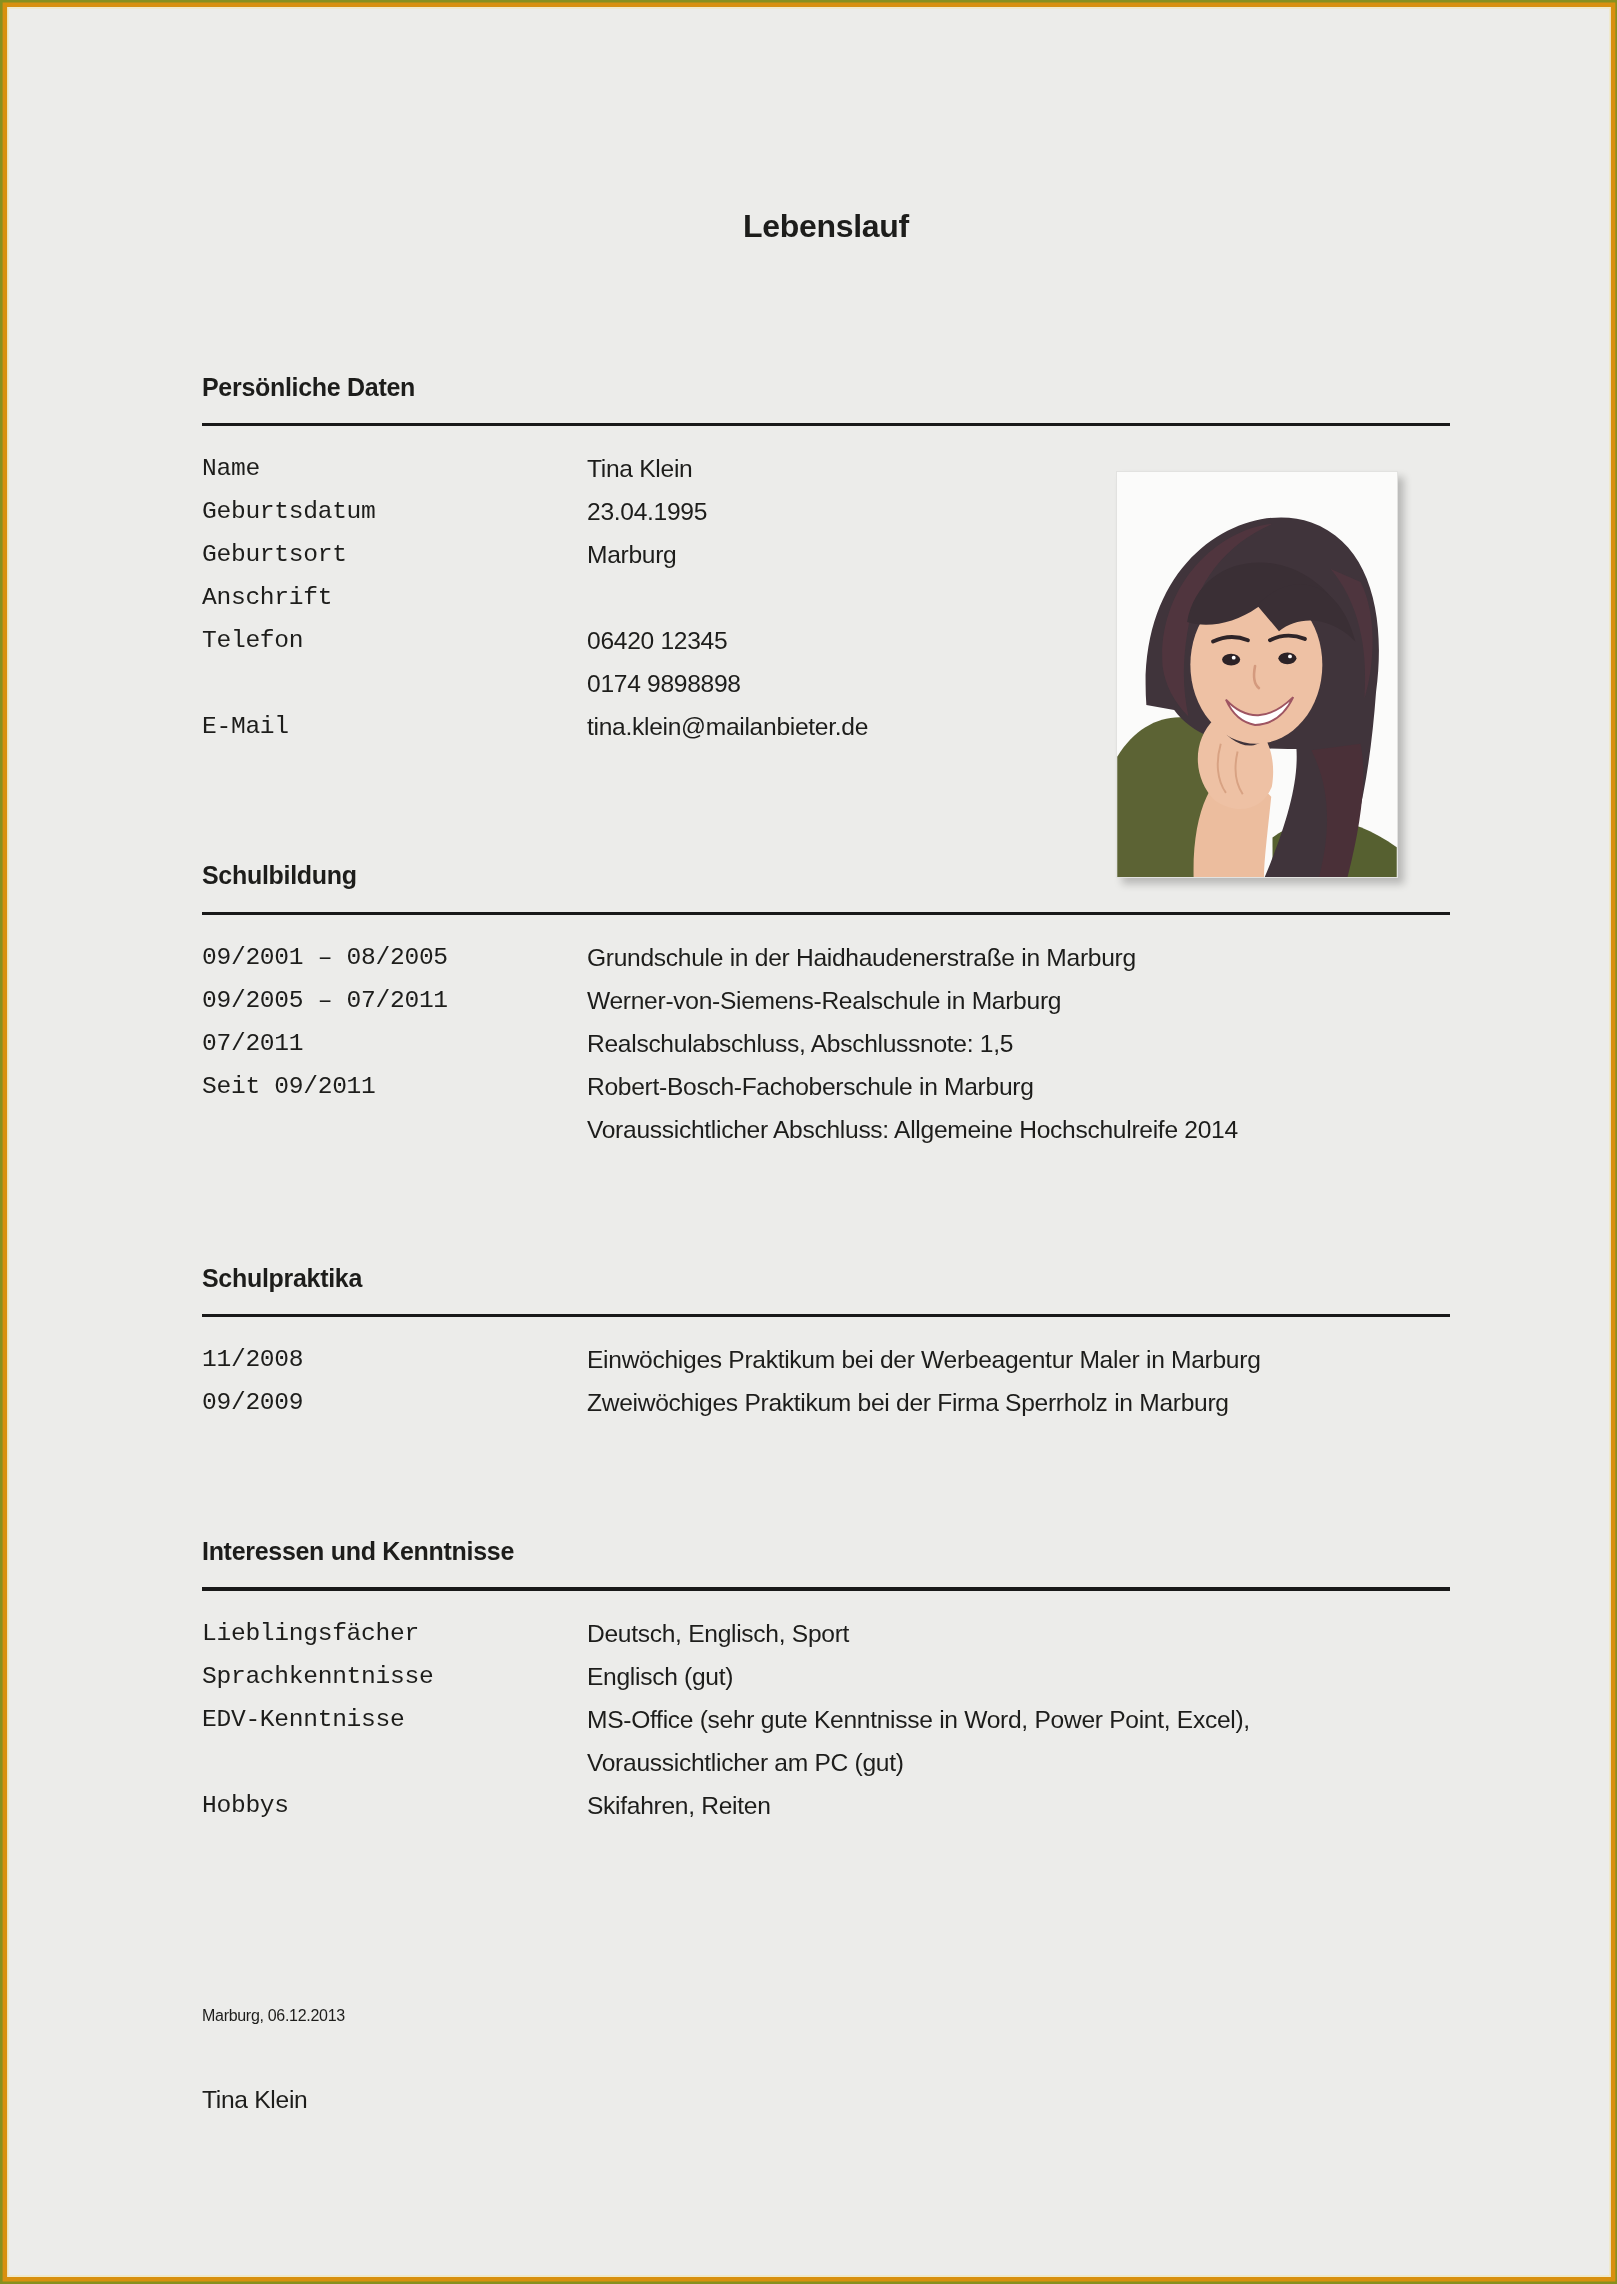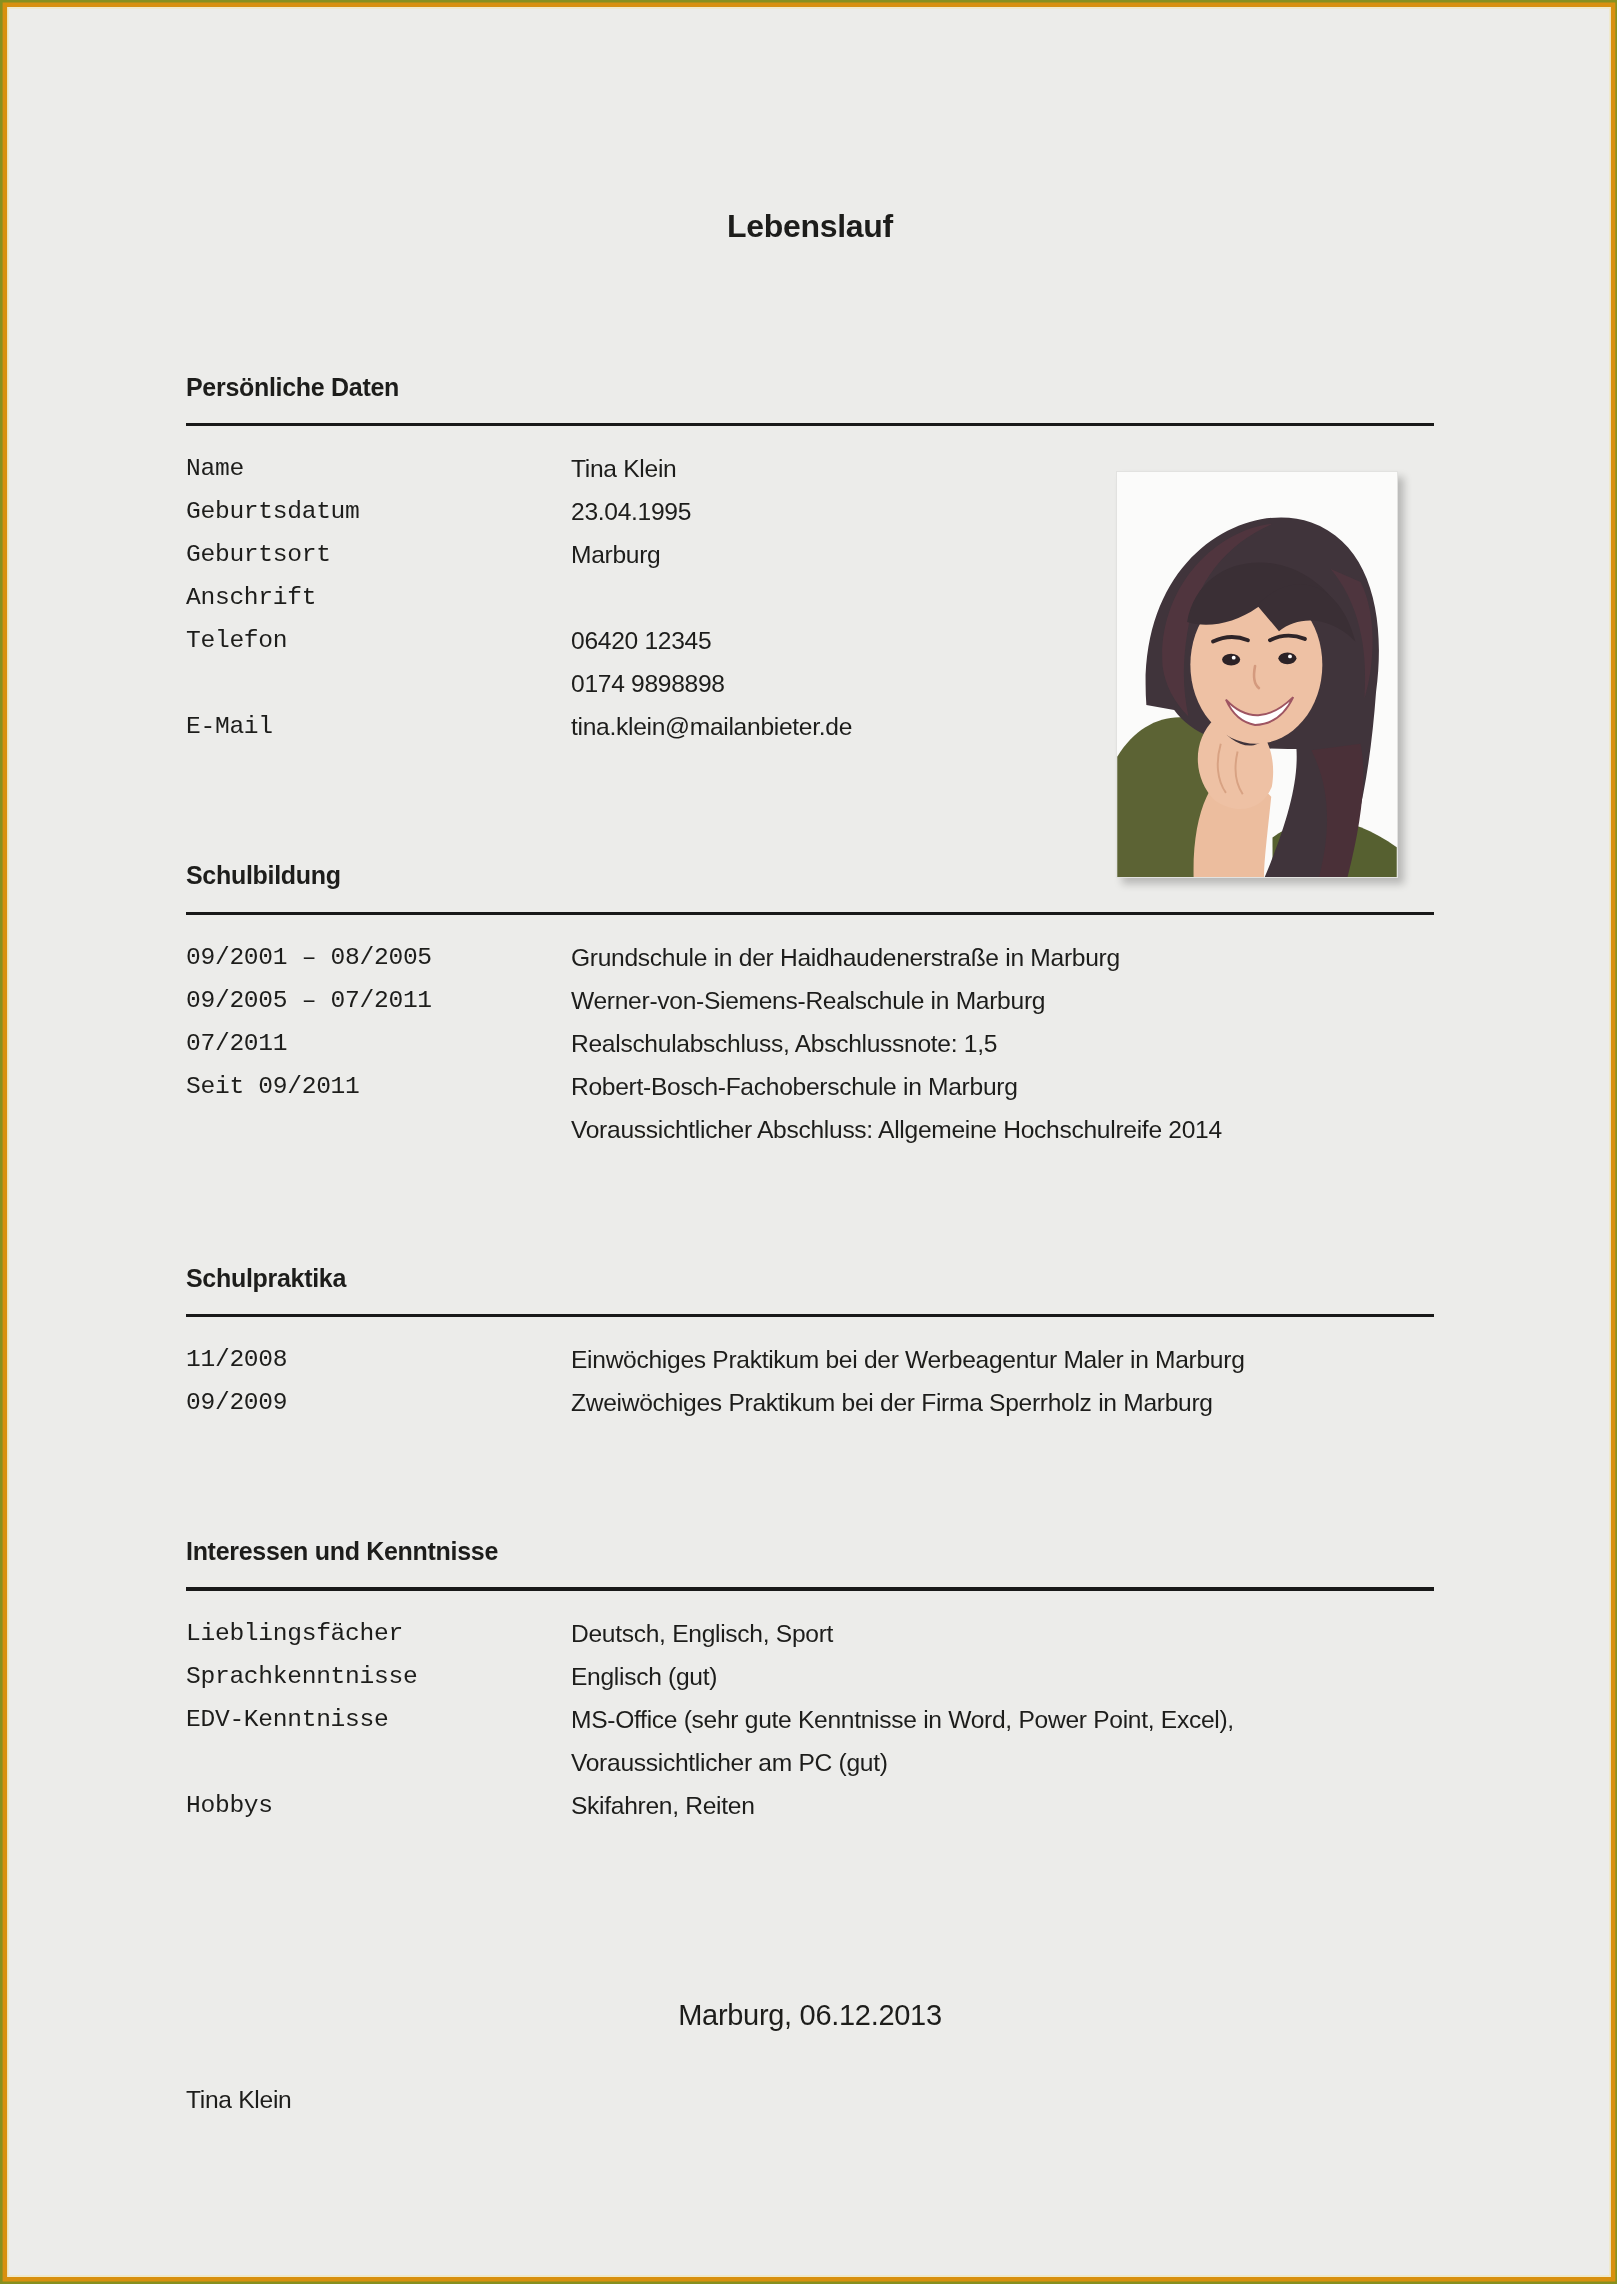--- a/index.html
+++ b/index.html
@@ -14,21 +14,21 @@
     background: #ececea;
     box-shadow:
       inset 0 0 0 2.6px  #87901f,
       inset 0 0 0 7.1px #d8900f,
       inset 0 0 0 9px #efe9cc;
     overflow: hidden;
     color: #1d1d1b;
   }
   .content {
     position: absolute;
-    left: 186px;
+    left: 202px;
     top: 0;
     width: 1248px;
   }
   .doc-title {
     margin-top: 205px;
     text-align: center;
     font-size: 32px;
     font-weight: 700;
     line-height: 43px;
     letter-spacing: -0.3px;
@@ -55,21 +55,21 @@
     line-height: 43px;
     letter-spacing: -0.3px;
     font-family: Liberation Mono, monospace;
   }
   .row .value { flex: 1; }
   .row .value .vline {
     font-size: 24.6px;
     line-height: 43px;
     letter-spacing: -0.3px;
   }
-  .footer-date { margin-top: 167px; font-size: 29px; line-height: 43px; letter-spacing: -0.3px; text-align: center; }
+  .footer-date { margin-top: 167px; font-size: 16px; line-height: 43px; letter-spacing: -0.3px; }
   .footer-name { margin-top: 41px;  font-size: 24.6px; line-height: 43px; letter-spacing: -0.3px; }
   .photo {
     position: absolute;
     left: 1116px;
     top: 471px;
     width: 280px;
     height: 405px;
     background: #fbfbfa;
     border: 0.6px solid #e2e2e0;
     box-shadow: 5.8px 5.8px 7.8px rgba(0,0,0,0.22);

